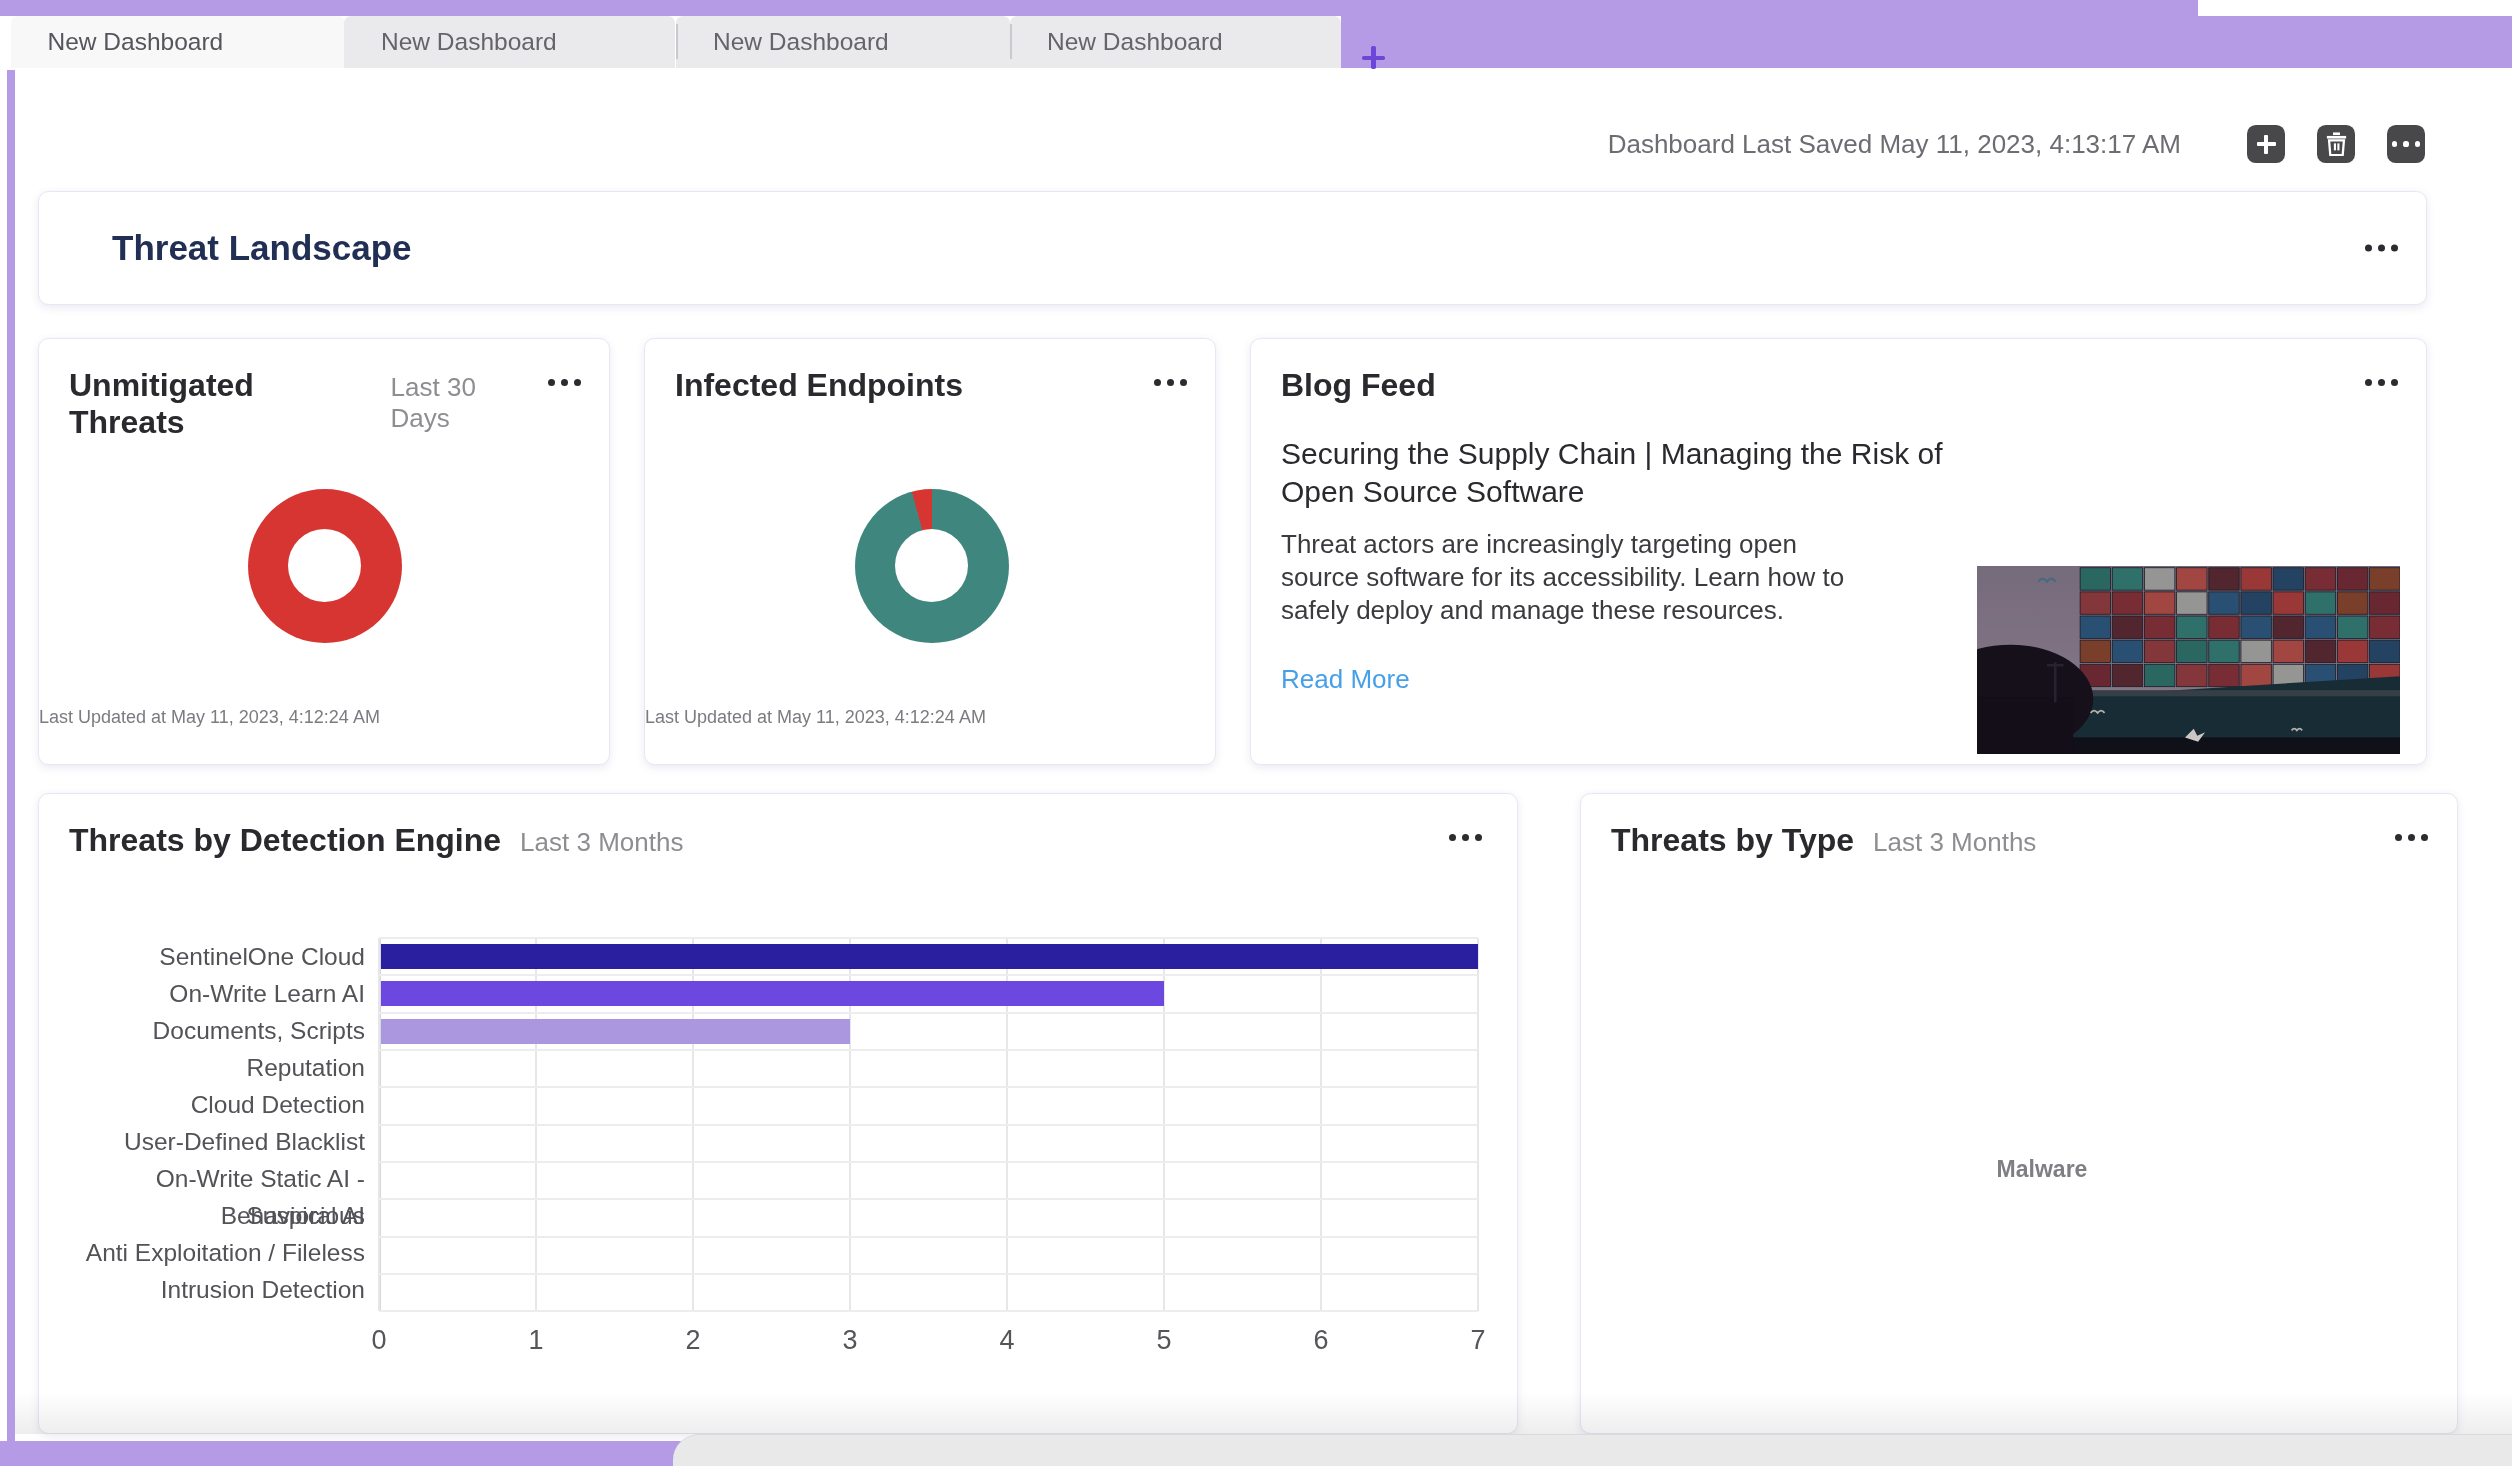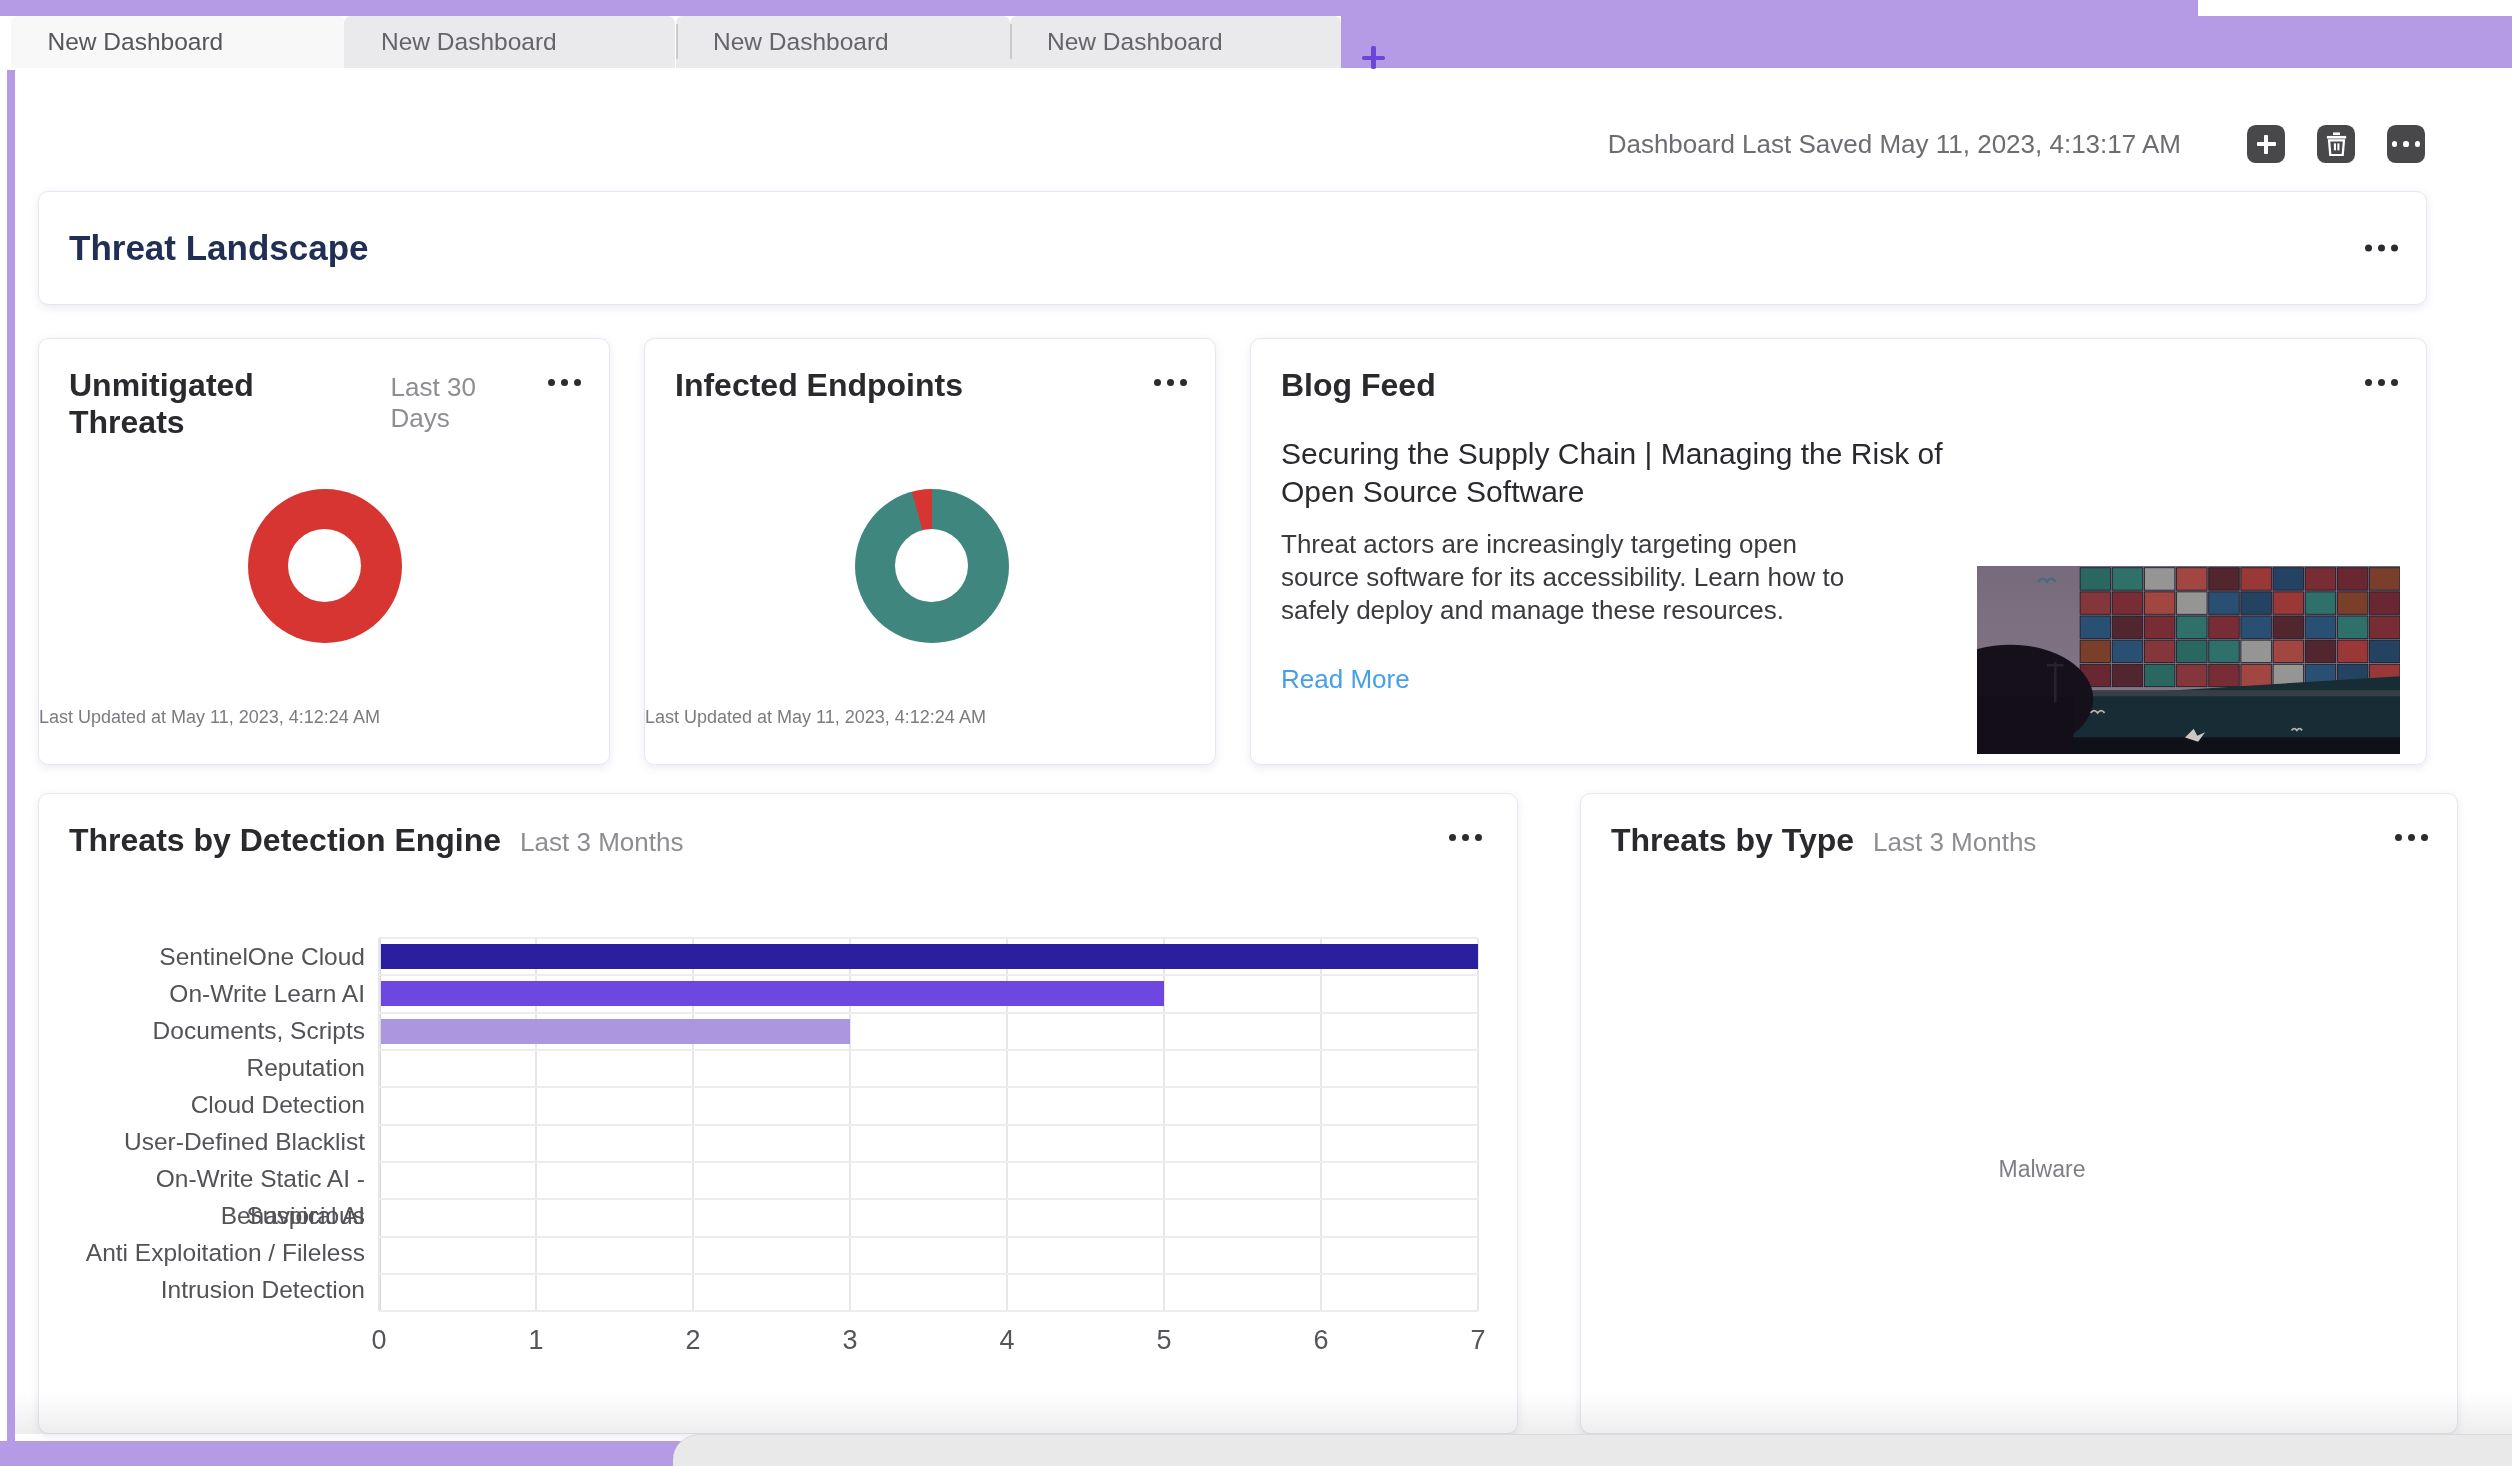--- a/index.html
+++ b/index.html
@@ -47,21 +47,21 @@
   .dots.white i { width:5.2px; height:5.2px; background:#fff; }
 
   
   .card { position:absolute; background:#fff; border:0.9px solid #e9e6f2; border-radius:10.5px;
           box-shadow:0 2.6px 8.7px rgba(70,50,140,0.10); }
   .card-title { font-size:32px; font-weight:bold; color:#29292e; }
   .card-period { font-size:26px; color:#8d8d92; margin-left:19px; }
   .card-head { position:absolute; left:30px; top:28px; right:70px; display:flex; align-items:baseline; }
   .card-dots { position:absolute; top:40px; right:28px; cursor:pointer; }
 
-  .tl-card { left:38px; top:191px; width:2389px; height:114px; display:flex; align-items:center; }
+  .tl-card { left:38px; top:191px; width:2389px; height:114px; display:flex; align-items:center;padding-left:43px; }
   .tl-title { font-size:35px; font-weight:bold; color:#222f55; margin-left:30px; }
   .tl-dots { position:absolute; right:28px; top:50%; transform:translateY(-50%); cursor:pointer; }
 
   .c-unmitigated { left:38px;   top:338px; width:572px;  height:427px; }
   .c-infected    { left:644px;  top:338px; width:572px;  height:427px; }
   .c-blog        { left:1250px; top:338px; width:1177px; height:427px; }
   .c-detect      { left:38px;   top:793px; width:1480px; height:641px; }
   .c-type        { left:1549px; top:793px; width:878px; height:641px;margin-left:31px; }
 
   
@@ -90,21 +90,21 @@
   .bar { position:absolute; left:1.7px; height:25px; }
   .cat-labels { position:absolute; left:0; top:144px; width:326px; }
   .cat-label { height:37px; line-height:37px; text-align:right; font-size:24.5px; color:#525257; }
   .tick-row { position:absolute; left:340px; top:531px; width:1099px; height:35px; }
   .tick { position:absolute; top:0; transform:translateX(-50%); font-size:27px; color:#55555a; }
 
   
   .word-big   { position:absolute; left:409px; top:316px; transform:translate(-50%,-50%);
                 font-size:77px; white-space:nowrap; cursor:pointer; }
   .word-small { position:absolute; left:461px; top:375px; transform:translate(-50%,-50%);
-                font-size:23px; cursor:pointer; }
+                font-size:23px; cursor:pointer;font-weight:bold; }
 </style>
 </head>
 <body>
 
 <div class="purple-top"></div>
 <div class="purple-tabright"></div>
 <div class="purple-left"></div>
 
 <div class="tabbar">
   <div class="tab active" style="left:10.5px;  width:334px;">

